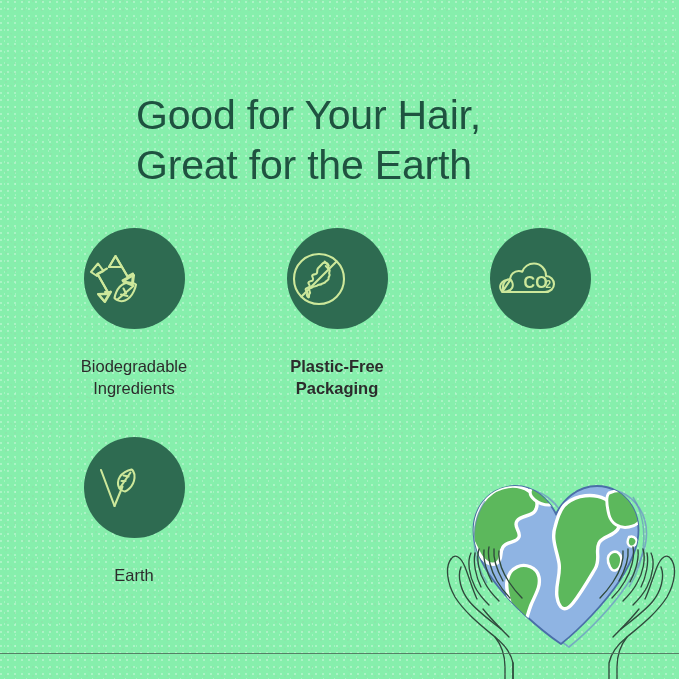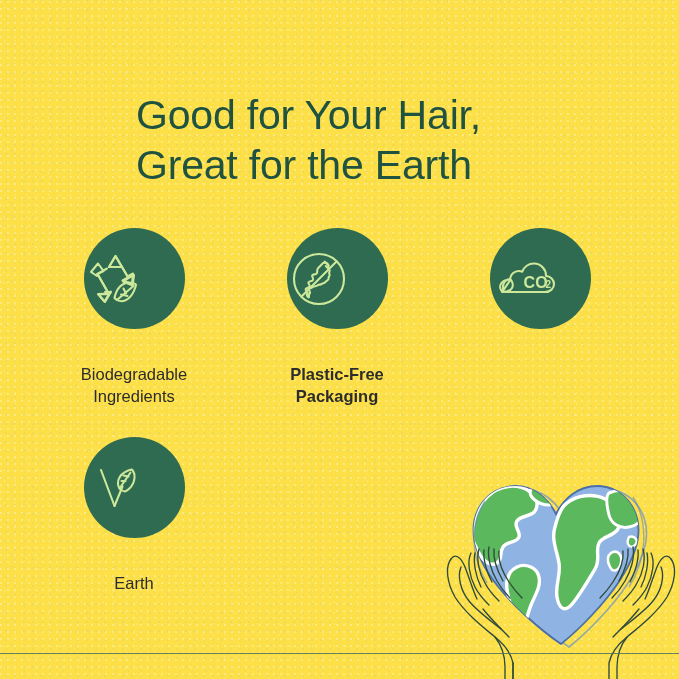--- a/index.html
+++ b/index.html
@@ -11,21 +11,21 @@
     height: 679px;
     overflow: hidden;
     font-family: "Liberation Sans", sans-serif;
     background: #d9eedb;
   }
 
   #page {
     position: relative;
     width: 679px;
     height: 679px;
-    background: #fde047;
+    background: #86efac;
     overflow: hidden;
   }
 
   
   #texture {
     position: absolute;
     inset: 0;
     pointer-events: none;
     opacity: .55;
     background-image:
@@ -61,21 +61,21 @@
     height: 101px;
     margin: 0 auto;
     border-radius: 50%;
     background: #2e6b51;
     display: flex;
     align-items: center;
     justify-content: flex-start;
   }
   .badge .disc svg { display: block; }
   .badge .caption {
-    margin-top: 34px;
+    margin-top: 26px;
     color: #2c2c2c;
     font-size: 16.5px;
     line-height: 22px;
     white-space: pre-line;
   }
 
   #badge-0 { left: 57px;  top: 228px; }
   #badge-1 { left: 260px; top: 228px; font-weight: bold; }
   #badge-2 { left: 463px; top: 228px; }
   #badge-3 { left: 57px;  top: 437px; }

